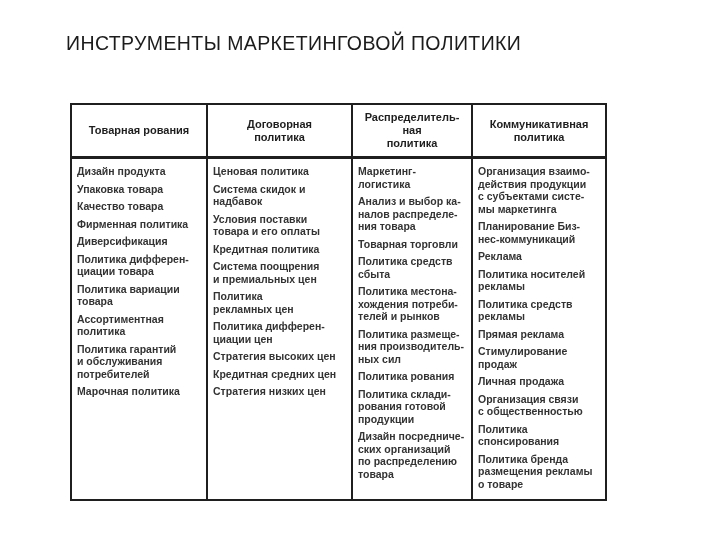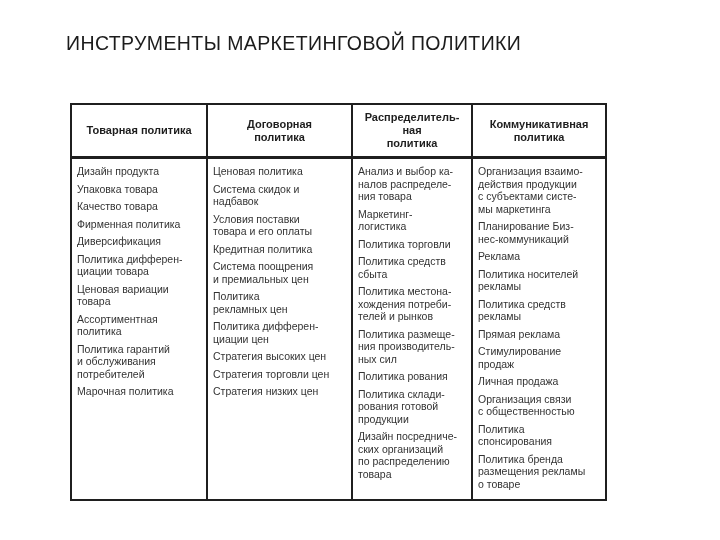--- a/index.html
+++ b/index.html
@@ -41,20 +41,21 @@
     display: grid;
     grid-template-columns: 136px 145px 120px 1fr;
     box-sizing: border-box;
   }
   .row-header {
     border-bottom: 3px solid #1f1f1f;
     min-height: 51px;
   }
   .row-body {
     height: 340px;
+    font-weight: bold;
   }
   .hcell {
     border-right: 2px solid #1f1f1f;
     display: flex;
     align-items: center;
     justify-content: center;
     text-align: center;
     font-weight: bold;
     font-size: 11px;
     line-height: 13px;
@@ -81,40 +82,40 @@
 </head>
 <body>
 
 <div class="slide">
 
   <div class="slide-title">ИНСТРУМЕНТЫ МАРКЕТИНГОВОЙ ПОЛИТИКИ</div>
 
   <div class="policy-table">
 
     <div class="row row-header">
-      <div class="hcell">Товарная политика</div>
+      <div class="hcell">Товарная рования</div>
       <div class="hcell">Договорная
 политика</div>
       <div class="hcell">Распределитель-
 ная
 политика</div>
       <div class="hcell">Коммуникативная
 политика</div>
     </div>
 
     <div class="row row-body">
       <div class="bcell">
           <div class="item">Дизайн продукта</div>
           <div class="item">Упаковка товара</div>
           <div class="item">Качество товара</div>
           <div class="item">Фирменная политика</div>
           <div class="item">Диверсификация</div>
           <div class="item">Политика дифферен-
 циации товара</div>
-          <div class="item">Ценовая вариации
+          <div class="item">Политика вариации
 товара</div>
           <div class="item">Ассортиментная
 политика</div>
           <div class="item">Политика гарантий
 и обслуживания
 потребителей</div>
           <div class="item">Марочная политика</div>
         </div>
       <div class="bcell">
           <div class="item">Ценовая политика</div>
@@ -123,30 +124,30 @@
           <div class="item">Условия поставки
 товара и его оплаты</div>
           <div class="item">Кредитная политика</div>
           <div class="item">Система поощрения
 и премиальных цен</div>
           <div class="item">Политика
 рекламных цен</div>
           <div class="item">Политика дифферен-
 циации цен</div>
           <div class="item">Стратегия высоких цен</div>
-          <div class="item">Стратегия торговли цен</div>
+          <div class="item">Кредитная средних цен</div>
           <div class="item">Стратегия низких цен</div>
         </div>
       <div class="bcell">
+          <div class="item">Маркетинг-
+логистика</div>
           <div class="item">Анализ и выбор ка-
 налов распределе-
 ния товара</div>
-          <div class="item">Маркетинг-
-логистика</div>
-          <div class="item">Политика торговли</div>
+          <div class="item">Товарная торговли</div>
           <div class="item">Политика средств
 сбыта</div>
           <div class="item">Политика местона-
 хождения потреби-
 телей и рынков</div>
           <div class="item">Политика размеще-
 ния производитель-
 ных сил</div>
           <div class="item">Политика рования</div>
           <div class="item">Политика склади-

